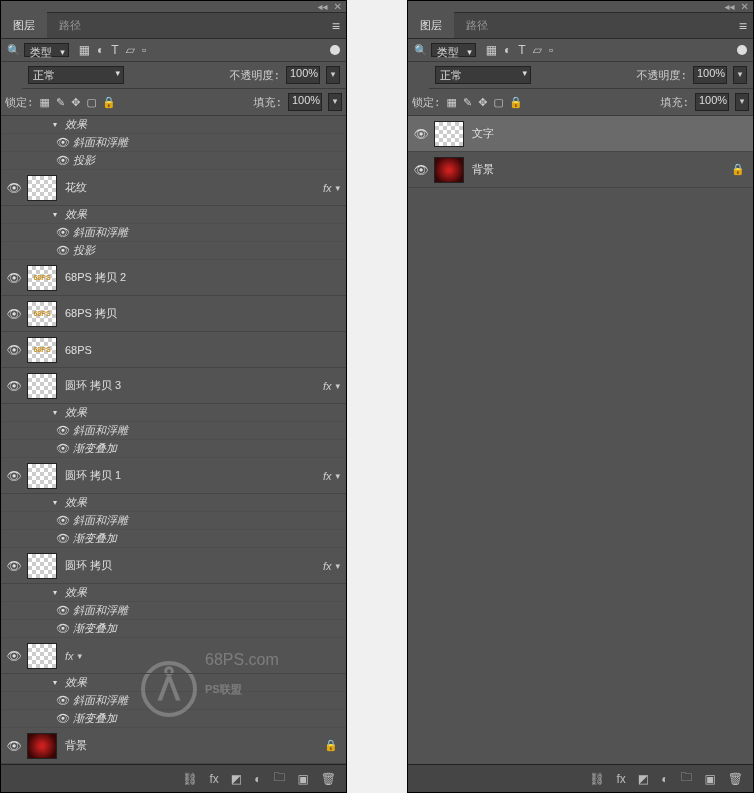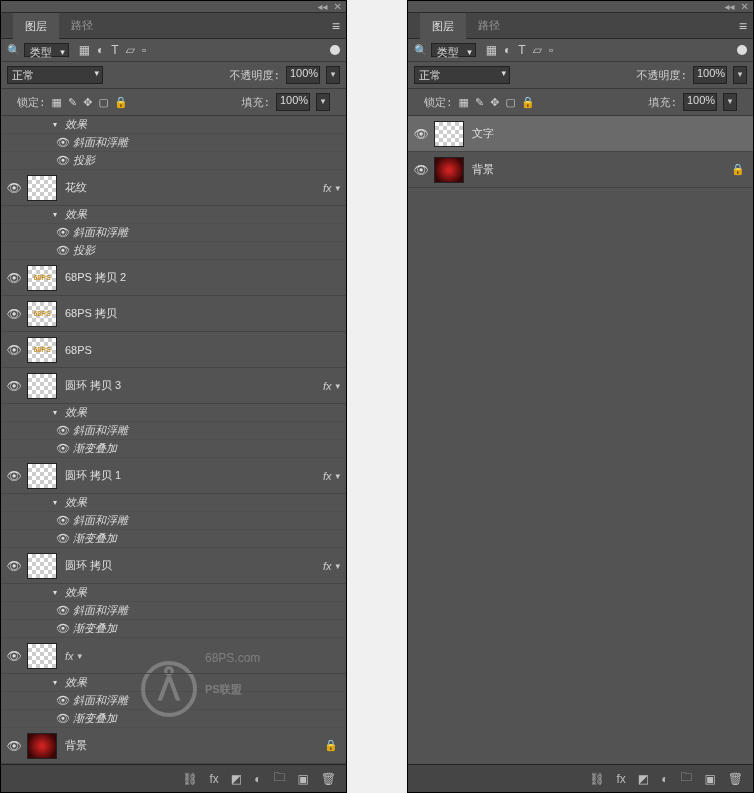--- a/index.html
+++ b/index.html
@@ -1,38 +1,38 @@
 <!DOCTYPE html>
 <html><head>
 <meta charset="utf-8">
 <style>
 * { margin: 0; padding: 0; box-sizing: border-box; font-family: "Microsoft YaHei", sans-serif; font-size: 11px; }
 body { background: #f0f0f0; display: flex; gap: 60px; padding: 0; }
 .panel { width: 348px; background: #535353; color: #d0d0d0; display: flex; flex-direction: column; border: 1px solid #000; }
 .titlebar { height: 12px; background: #535353; display: flex; justify-content: flex-end; align-items: center; padding: 0 4px; gap: 6px; border-bottom: 1px solid #2a2a2a; }
 .titlebar span { font-size: 10px; color: #aaa; cursor: pointer; }
-.tabs { display: flex; background: #454545; border-bottom: 1px solid #2a2a2a; position: relative; height: 26px; align-items: center; padding-left: 12px; }
+.tabs { display: flex; background: #454545; border-bottom: 1px solid #2a2a2a; position: relative; height: 26px; align-items: flex-end; }
 .tab { padding: 5px 12px; color: #999; cursor: pointer; }
 .tab.active { background: #535353; color: #e0e0e0; border-top: 1px solid #535353; }
 .tabmenu { position: absolute; right: 6px; top: 5px; color: #ccc; font-size: 14px; cursor: pointer; }
 .filterbar { display: flex; align-items: center; gap: 6px; padding: 4px 6px; background: #535353; border-bottom: 1px solid #3a3a3a; }
 .search { display: flex; align-items: center; gap: 3px; }
 .search-icon { color: #ccc; font-size: 11px; }
 .dropdown { background: #3a3a3a; border: 1px solid #222; color: #ddd; padding: 1px 16px 1px 5px; position: relative; height: 14px; line-height: 14px; }
 .dropdown::after { content: "▾"; position: absolute; right: 3px; top: 1px; font-size: 9px; }
 .fbicons { display: flex; gap: 7px; margin-left: 4px; }
 .fbicons span { color: #ccc; cursor: pointer; font-size: 12px; }
 .dot { width: 10px; height: 10px; border-radius: 50%; background: #ddd; display: inline-block; }
-.blendrow { display: flex; align-items: center; gap: 6px; padding: 4px 6px; border-bottom: 1px solid #3a3a3a; }
+.blendrow { display: flex; align-items: center; gap: 6px; padding: 4px 6px; border-bottom: 1px solid #3a3a3a; margin-left: 21px; }
 .bdrop { background: #3a3a3a; border: 1px solid #222; color: #ddd; padding: 1px 4px; width: 96px; height: 18px; position: relative; }
 .bdrop::after { content: "▾"; position: absolute; right: 3px; top: 1px; font-size: 9px; }
 .lbl { color: #ccc; font-family: Liberation Mono, monospace; }
 .pct { background: #3a3a3a; border: 1px solid #222; color: #ddd; width: 34px; height: 18px; padding: 0 3px; text-align: right; }
 .step { width: 14px; height: 18px; background: #3a3a3a; border: 1px solid #222; color: #ccc; text-align: center; line-height: 14px; font-size: 9px; }
-.lockrow { display: flex; align-items: center; gap: 6px; padding: 4px 16px; border-bottom: 1px solid #3a3a3a; }
+.lockrow { display: flex; align-items: center; gap: 6px; padding: 4px 4px; border-bottom: 1px solid #3a3a3a; }
 .lockicons { display: flex; gap: 6px; }
 .lockicons span { color: #ccc; cursor: pointer; font-size: 11px; }
 .layers { flex: 1; overflow-y: auto; background: #535353; position: relative; }
 .layer { display: flex; align-items: center; height: 36px; border-bottom: 1px solid #454545; position: relative; }
 .layer.sel { background: #6a6a6a; }
 .eye { width: 26px; text-align: center; color: #ddd; cursor: pointer; flex-shrink: 0; font-size: 12px; }
 .thumb { width: 30px; height: 26px; border: 1px solid #222; margin-right: 8px; flex-shrink: 0; }
 .checker { background: repeating-conic-gradient(#ccc 0 25%, #fff 0 50%) 0 0/8px 8px; }
 .thumb.red { background: radial-gradient(circle, #cc2020 10%, #3a0505 80%); }
 .thumb.gold { background: repeating-conic-gradient(#ccc 0 25%, #fff 0 50%) 0 0/8px 8px; position: relative; }
@@ -42,21 +42,21 @@
 .chev { color: #ccc; margin-right: 6px; font-size: 9px; cursor: pointer; }
 .lock { color: #ccc; margin-right: 8px; font-size: 11px; }
 .sub { display: flex; align-items: center; height: 18px; padding-left: 52px; color: #ddd; border-bottom: 1px solid #4d4d4d; }
 .sub .eye2 { width: 20px; text-align: center; font-size: 11px; cursor: pointer; }
 .sub .triangle { width: 12px; font-size: 8px; cursor: pointer; }
 .sub .stxt { flex: 1; font-style: italic; }
 .bottombar { height: 28px; background: #454545; border-top: 1px solid #222; display: flex; justify-content: flex-end; align-items: center; gap: 12px; padding: 0 10px; }
 .bottombar span { color: #bbb; cursor: pointer; font-size: 12px; }
 .watermark { position: absolute; left: 140px; top: 545px; opacity: 0.3; color: #ddd; font-size: 30px; font-weight: bold; pointer-events: none; display: flex; align-items: center; gap: 8px; }
 .watermark .circ { width: 56px; height: 56px; border: 4px solid #ddd; border-radius: 50%; display: flex; align-items: center; justify-content: center; font-size: 32px; }
-.wm-sub { position: absolute; left: 204px; top: 535px; opacity: 0.3; color: #ddd; font-size: 12px; pointer-events: none; }
+.wm-sub { position: absolute; left: 204px; top: 535px; opacity: 0.3; color: #ddd; font-size: 16px; pointer-events: none; }
 .spacer { flex: 1; }
 .layers::-webkit-scrollbar { width: 14px; }
 .layers::-webkit-scrollbar-track { background: #424242; }
 .layers::-webkit-scrollbar-thumb { background: #6e6e6e; }
 </style>
 </head>
 <body>
 
 <div class="panel">
   <div class="titlebar">

